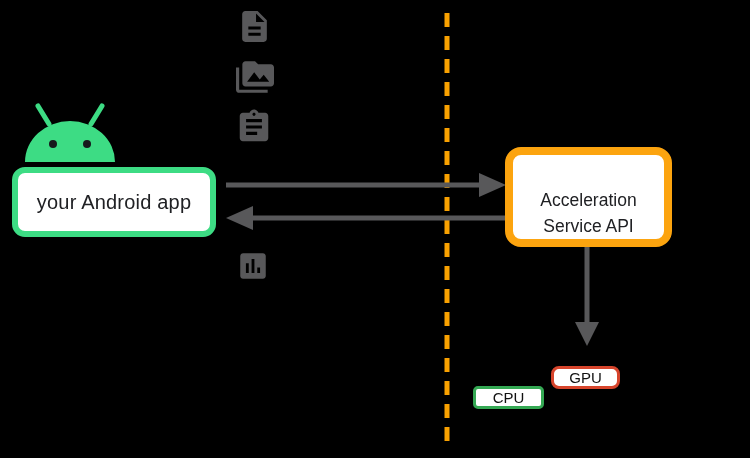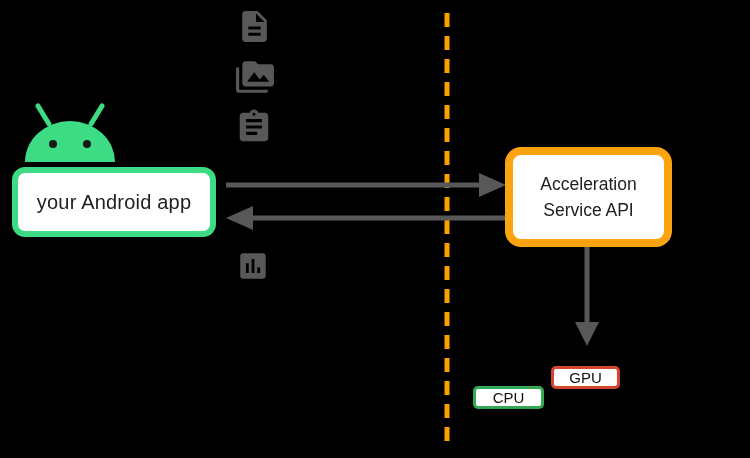--- a/index.html
+++ b/index.html
@@ -68,24 +68,24 @@
   <svg class="icon" style="left:236px;top:58px;width:38px;height:38px" viewBox="0 0 24 24">
     <path d="M2 6H0v5h.01L0 20c0 1.1.9 2 2 2h18v-2H2V6zm20-2h-8l-2-2H6c-1.1 0-1.99.9-1.99 2L4 16c0 1.1.9 2 2 2h16c1.1 0 2-.9 2-2V6c0-1.1-.9-2-2-2zM7 15l4.5-6 3.5 4.51 2.5-3.01L21 15H7z" fill="#58585A"></path>
   </svg>
   <svg class="icon" style="left:235px;top:108px;width:38px;height:38px" viewBox="0 0 24 24">
     <path d="M19 3h-4.18C14.4 1.84 13.3 1 12 1c-1.3 0-2.4.84-2.82 2H5c-1.1 0-2 .9-2 2v14c0 1.1.9 2 2 2h14c1.1 0 2-.9 2-2V5c0-1.1-.9-2-2-2zm-7 0c.55 0 1 .45 1 1s-.45 1-1 1-1-.45-1-1 .45-1 1-1zm2 14H7v-2h7v2zm3-4H7v-2h10v2zm0-4H7V7h10v2z" fill="#58585A"></path>
   </svg>
   <svg class="icon" style="left:236px;top:249px;width:34px;height:34px" viewBox="0 0 24 24">
     <path d="M19 3H5c-1.1 0-2 .9-2 2v14c0 1.1.9 2 2 2h14c1.1 0 2-.9 2-2V5c0-1.1-.9-2-2-2zM9 17H7v-7h2v7zm4 0h-2V7h2v10zm4 0h-2v-4h2v4z" fill="#58585A"></path>
   </svg>
 
-  <div class="node accel-box" style="border-color: rgb(252, 164, 15);">
+  <div class="node accel-box" style="border-color: rgb(252, 164, 15); align-items: flex-end;">
     <span>Acceleration Service API</span>
   </div>
 
   <div class="node chip chip-cpu" style="border-color: rgb(52, 168, 83);">
     <span>CPU</span>
   </div>
-  <div class="node chip chip-gpu" style="border-color: rgb(215, 69, 44);">
+  <div class="node chip chip-gpu" style="border-color: rgb(215, 69, 44); border-radius: 8px;">
     <span>GPU</span>
   </div>
 
 </div>
 
 </body></html>

